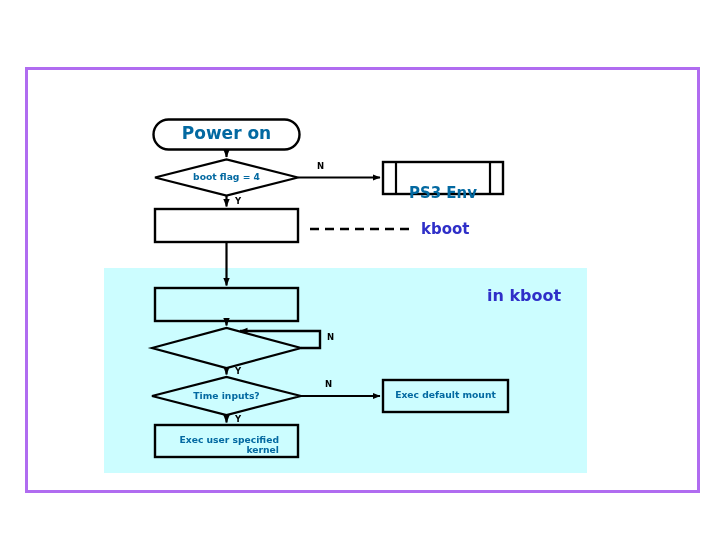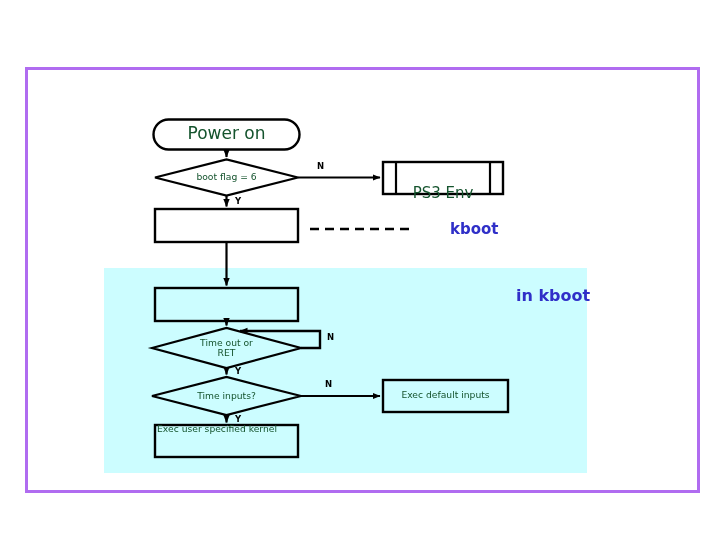--- a/index.html
+++ b/index.html
@@ -44,22 +44,22 @@
     position: absolute;
     left: 0;
     top: 0;
     width: 720px;
     height: 540px;
   }
   .node-label {
     position: absolute;
     text-align: center;
     font-family: "DejaVu Sans", sans-serif;
-    font-weight: normal;
-    color: #14532d;
+    font-weight: bold;
+    color: #0369a1;
     line-height: 1.12;
     pointer-events: none;
   }
   .terminator-text {
     font-size: 17px;
     letter-spacing: 0px;
   }
   .box-text {
     font-size: 9.2px;
   }
@@ -74,21 +74,20 @@
     font-family: "DejaVu Sans", sans-serif;
     font-weight: bold;
     font-size: 8.5px;
     color: #000000;
   }
   .kboot-text {
     position: absolute;
     font-family: "DejaVu Sans", sans-serif;
     font-weight: bold;
     color: #2f2fc8;
-    margin-left: 29px;
   }
   #kboot-legend-label { font-size: 15px; }
   #in-kboot-label { font-size: 16px; }
 </style>
 </head>
 <body>
 
 <div id="slide">
 
   <div id="outer-frame"></div>
@@ -138,33 +137,32 @@
 
     <line x1="301" y1="396" x2="380" y2="396" stroke="#000000" stroke-width="2.2" marker-end="url(#arrow)"></line>
 
     <line x1="226.5" y1="415" x2="226.5" y2="422.5" stroke="#000000" stroke-width="2.2" marker-end="url(#arrow)"></line>
 
     <line x1="310" y1="229" x2="413" y2="229" stroke="#000000" stroke-width="2.4" stroke-dasharray="9 6"></line>
   </svg>
 
   <div class="node-label terminator-text" style="left:153px; top:124px; width:147px;">Power on</div>
 
-  <div class="node-label decision-text" style="left:155px; top:172px; width:143px;">boot flag = 6</div>
+  <div class="node-label decision-text" style="left:155px; top:172px; width:143px;">boot flag = 4</div>
 
   <div class="node-label predef-text" style="left:397px; top:169px; width:92px;margin-top:16px;">PS3 Env</div>
 
 
 
-  <div class="node-label decision-text" style="left:170px; top:338px; width:113px;"><span>Time out or</span><br><span>RET</span></div>
 
   <div class="node-label decision-text" style="left:155px; top:391px; width:143px;">Time inputs?</div>
 
-  <div class="node-label box-text" style="left:383px; top:390px; width:125px;">Exec default inputs</div>
+  <div class="node-label box-text" style="left:383px; top:390px; width:125px;">Exec default mount</div>
 
-  <div class="node-label box-text" style="left:155px; top:424px; width:124px;">Exec user specified kernel</div>
+  <div class="node-label box-text" style="left:155px; top:435px; width:124px;text-align:right;">Exec user specified kernel</div>
 
   <div class="branch-label" style="left:317px; top:161px;">N</div>
 
   <div class="branch-label" style="left:235px; top:196px;">Y</div>
 
   <div class="branch-label" style="left:327px; top:332px;">N</div>
 
   <div class="branch-label" style="left:235px; top:366px;">Y</div>
 
   <div class="branch-label" style="left:325px; top:379px;">N</div>

